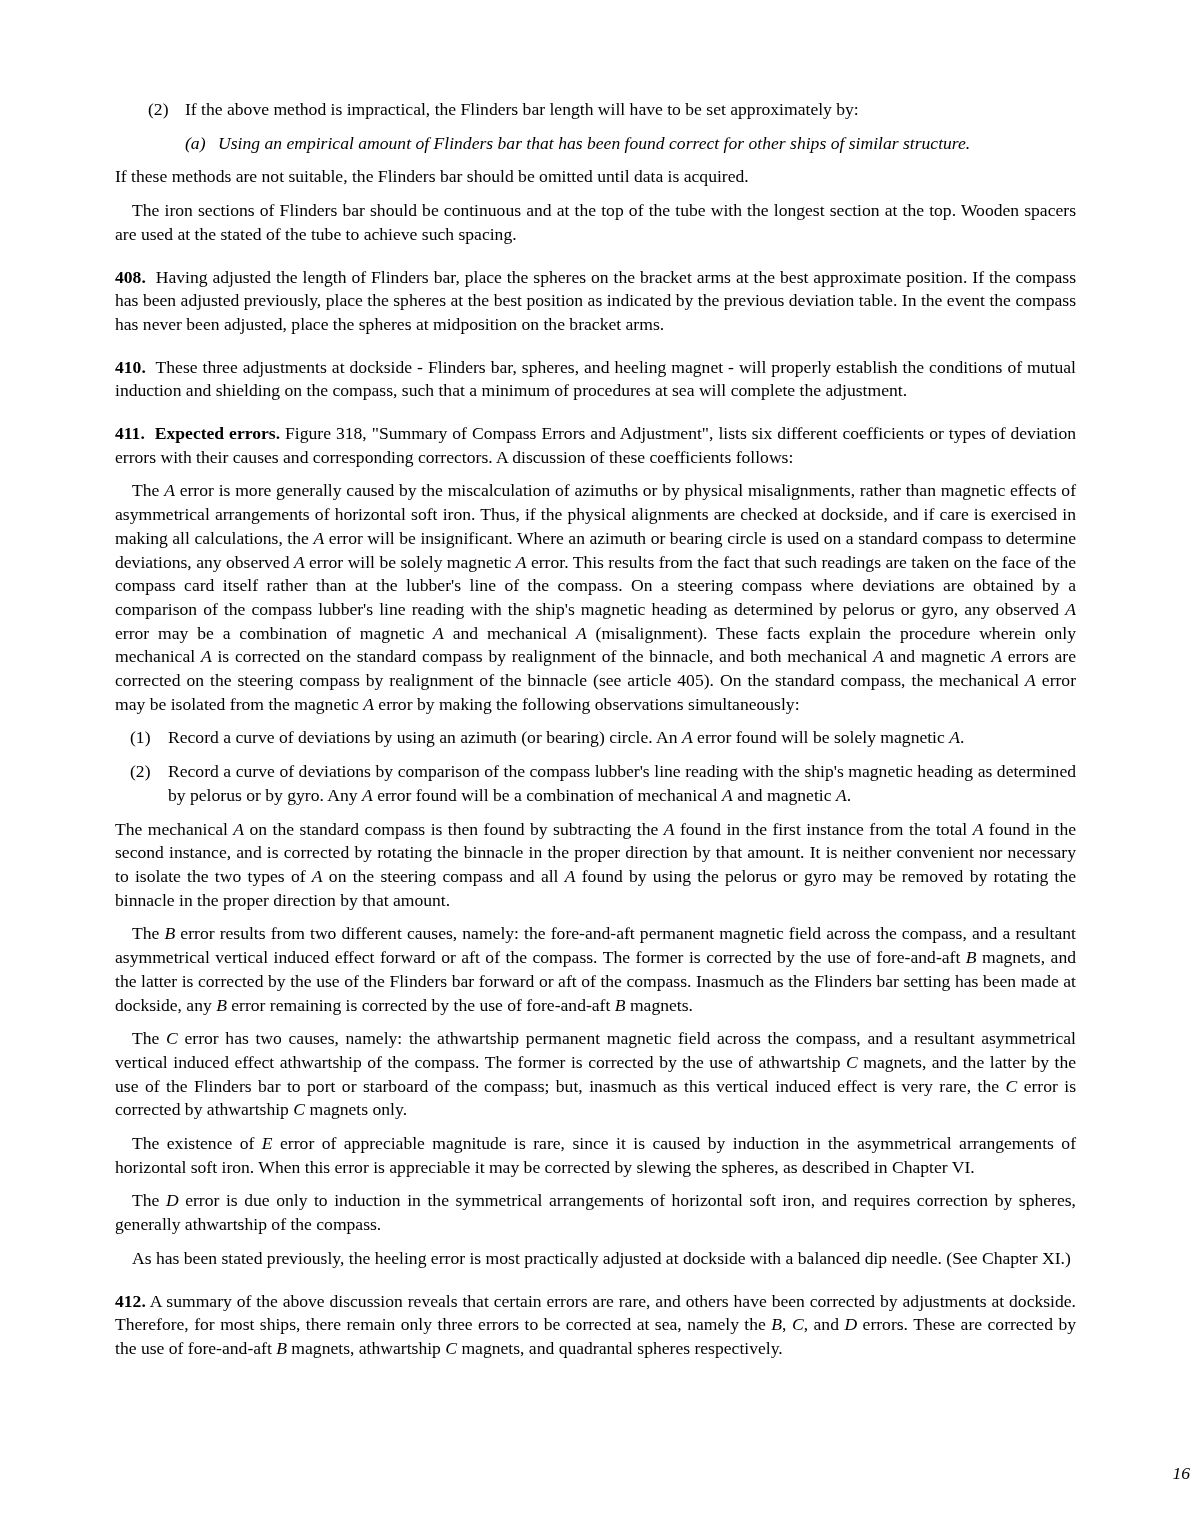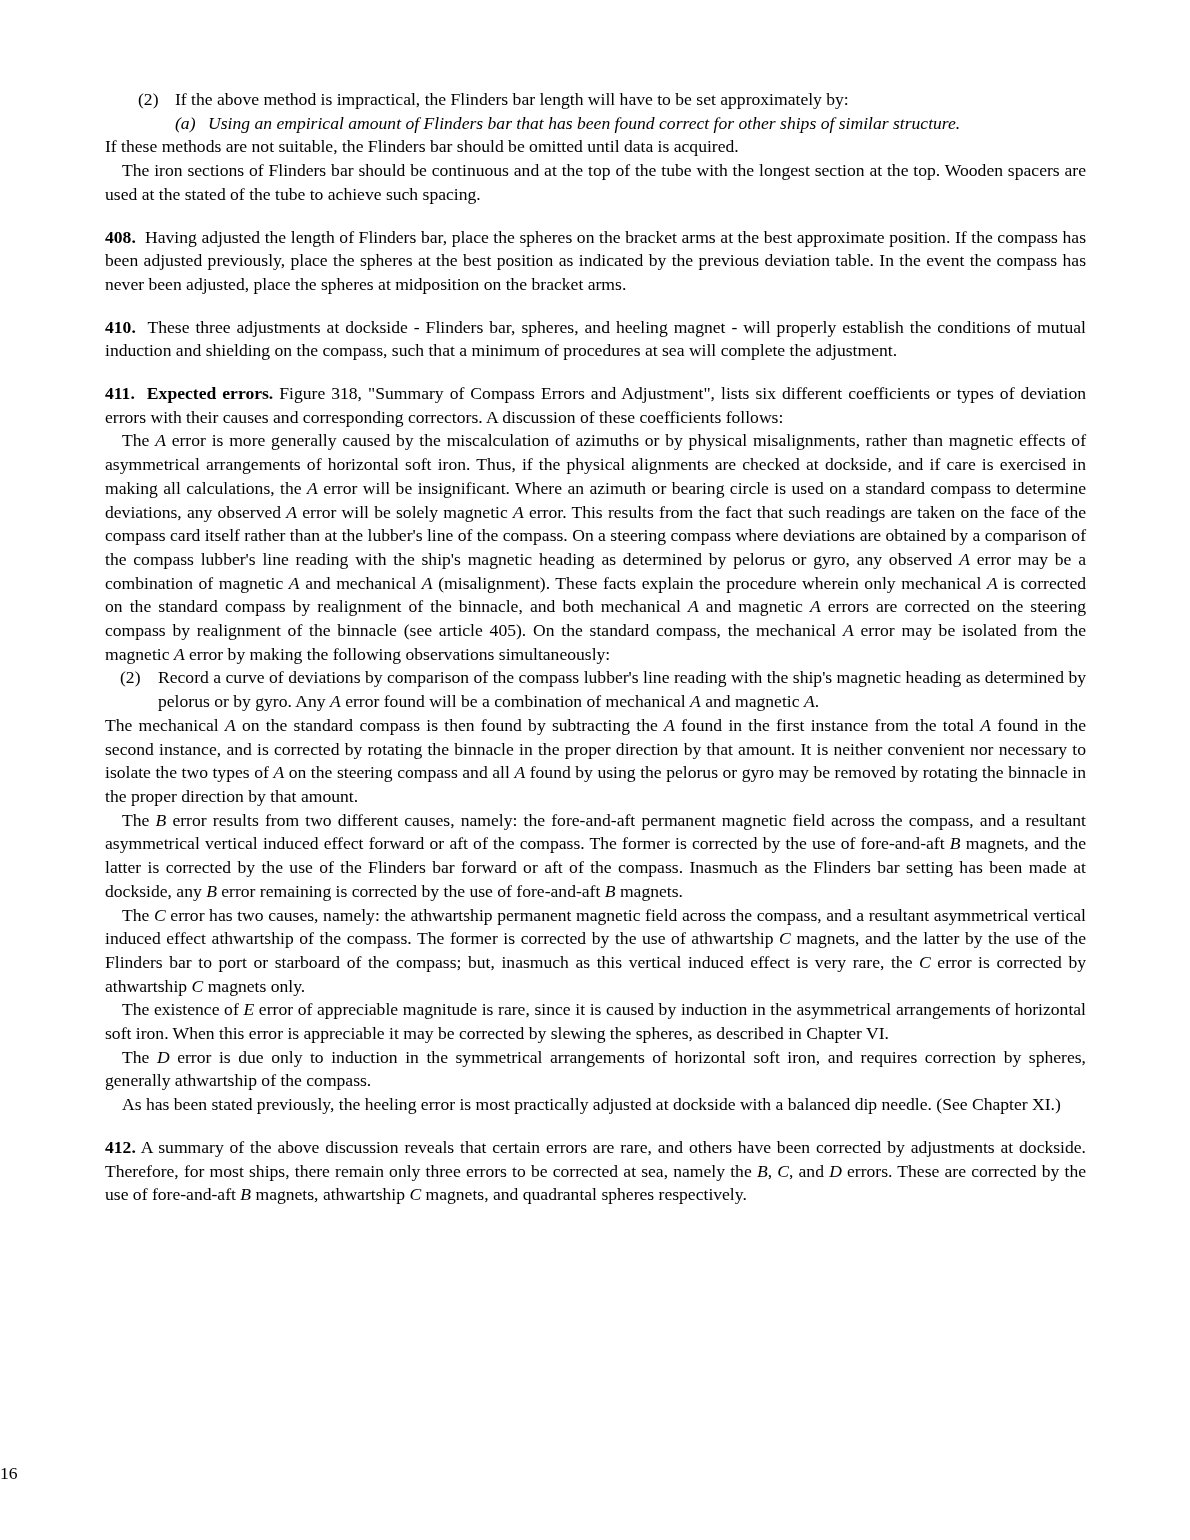--- a/index.html
+++ b/index.html
@@ -17,57 +17,59 @@
   }
   .page-content {
     position: absolute;
     left: 105px;
     top: 88px;
     width: 981px;
     font-size: 17.6px;
     line-height: 23.7px;
   }
   .para {
-    margin: 0;
+    margin: 10px;
     padding: 0;
     text-align: justify;
   }
   .para b { font-weight: bold; }
   .para i { font-style: italic; }
   .article { margin-top: 19px; }
   .indent { text-indent: 17px; }
   .flush { text-indent: 0; font-family: Liberation Serif, serif; }
   .li-top { padding-left: 70px; text-indent: -37px; }
   .li-top > .label { display: inline-block; width: 37px; text-indent: 0; }
   .li-sub { padding-left: 103px; text-indent: -33px; font-style: italic; }
   .li-sub > .label { display: inline-block; width: 33px; text-indent: 0; }
   .li-mid { padding-left: 53px; text-indent: -38px; }
   .li-mid > .label { display: inline-block; width: 38px; text-indent: 0; }
   .page-number {
     position: absolute;
     left: 0;
     top: 1462px;
     width: 1190px;
-    text-align: left;
+    text-align: right;
     font-size: 17.6px;
     line-height: 23.7px;
+    font-style: italic;
   }
 </style>
 </head>
 <body>
 
 <div class="page-content">
     <p class="para li-top"><span class="label">(2)</span><span>If the above method is impractical, the Flinders bar length will have to be set approximately by:</span></p>
     <p class="para li-sub"><span class="label">(a)</span><span>Using an empirical amount of Flinders bar that has been found correct for other ships of similar structure.</span></p>
     <p class="para flush"><span>If these methods are not suitable, the Flinders bar should be omitted until data is acquired.</span></p>
     <p class="para indent"><span>The iron sections of Flinders bar should be continuous and at the top of the tube with the longest section at the top. Wooden spacers are used at the stated of the tube to achieve such spacing.</span></p>
     <p class="para article"><b>408.</b><span>&nbsp; Having adjusted the length of Flinders bar, place the spheres on the bracket arms at the best approximate position. If the compass has been adjusted previously, place the spheres at the best position as indicated by the previous deviation table. In the event the compass has never been adjusted, place the spheres at midposition on the bracket arms.</span></p>
     <p class="para article"><b>410.</b><span>&nbsp; These three adjustments at dockside - Flinders bar, spheres, and heeling magnet - will properly establish the conditions of mutual induction and shielding on the compass, such that a minimum of procedures at sea will complete the adjustment.</span></p>
     <p class="para article"><b>411.&nbsp; Expected errors.</b><span> Figure 318, "Summary of Compass Errors and Adjustment", lists six different coefficients or types of deviation errors with their causes and corresponding correctors. A discussion of these coefficients follows:</span></p>
     <p class="para indent"><span>The </span><i>A</i><span> error is more generally caused by the miscalculation of azimuths or by physical misalignments, rather than magnetic effects of asymmetrical arrangements of horizontal soft iron. Thus, if the physical alignments are checked at dockside, and if care is exercised in making all calculations, the </span><i>A</i><span> error will be insignificant. Where an azimuth or bearing circle is used on a standard compass to determine deviations, any observed </span><i>A</i><span> error will be solely magnetic </span><i>A</i><span> error. This results from the fact that such readings are taken on the face of the compass card itself rather than at the lubber's line of the compass. On a steering compass where deviations are obtained by a comparison of the compass lubber's line reading with the ship's magnetic heading as determined by pelorus or gyro, any observed </span><i>A</i><span> error may be a combination of magnetic </span><i>A</i><span> and mechanical </span><i>A</i><span> (misalignment). These facts explain the procedure wherein only mechanical </span><i>A</i><span> is corrected on the standard compass by realignment of the binnacle, and both mechanical </span><i>A</i><span> and magnetic </span><i>A</i><span> errors are corrected on the steering compass by realignment of the binnacle (see article 405). On the standard compass, the mechanical </span><i>A</i><span> error may be isolated from the magnetic </span><i>A</i><span> error by making the following observations simultaneously:</span></p>
+    <p class="para li-mid"><span class="label">(1)</span><span>Record a curve of deviations by using an azimuth (or bearing) circle. An </span><i>A</i><span> error found will be solely magnetic </span><i>A</i><span>.</span></p>
     <p class="para li-mid"><span class="label">(2)</span><span>Record a curve of deviations by comparison of the compass lubber's line reading with the ship's magnetic heading as determined by pelorus or by gyro. Any </span><i>A</i><span> error found will be a combination of mechanical </span><i>A</i><span> and magnetic </span><i>A</i><span>.</span></p>
     <p class="para flush"><span>The mechanical </span><i>A</i><span> on the standard compass is then found by subtracting the </span><i>A</i><span> found in the first instance from the total </span><i>A</i><span> found in the second instance, and is corrected by rotating the binnacle in the proper direction by that amount. It is neither convenient nor necessary to isolate the two types of </span><i>A</i><span> on the steering compass and all </span><i>A</i><span> found by using the pelorus or gyro may be removed by rotating the binnacle in the proper direction by that amount.</span></p>
     <p class="para indent"><span>The </span><i>B</i><span> error results from two different causes, namely: the fore-and-aft permanent magnetic field across the compass, and a resultant asymmetrical vertical induced effect forward or aft of the compass. The former is corrected by the use of fore-and-aft </span><i>B</i><span> magnets, and the latter is corrected by the use of the Flinders bar forward or aft of the compass. Inasmuch as the Flinders bar setting has been made at dockside, any </span><i>B</i><span> error remaining is corrected by the use of fore-and-aft </span><i>B</i><span> magnets.</span></p>
     <p class="para indent"><span>The </span><i>C</i><span> error has two causes, namely: the athwartship permanent magnetic field across the compass, and a resultant asymmetrical vertical induced effect athwartship of the compass. The former is corrected by the use of athwartship </span><i>C</i><span> magnets, and the latter by the use of the Flinders bar to port or starboard of the compass; but, inasmuch as this vertical induced effect is very rare, the </span><i>C</i><span> error is corrected by athwartship </span><i>C</i><span> magnets only.</span></p>
     <p class="para indent"><span>The existence of </span><i>E</i><span> error of appreciable magnitude is rare, since it is caused by induction in the asymmetrical arrangements of horizontal soft iron. When this error is appreciable it may be corrected by slewing the spheres, as described in Chapter VI.</span></p>
     <p class="para indent"><span>The </span><i>D</i><span> error is due only to induction in the symmetrical arrangements of horizontal soft iron, and requires correction by spheres, generally athwartship of the compass.</span></p>
     <p class="para indent"><span>As has been stated previously, the heeling error is most practically adjusted at dockside with a balanced dip needle. (See Chapter XI.)</span></p>
     <p class="para article"><b>412.</b><span> A summary of the above discussion reveals that certain errors are rare, and others have been corrected by adjustments at dockside. Therefore, for most ships, there remain only three errors to be corrected at sea, namely the </span><i>B</i><span>, </span><i>C</i><span>, and </span><i>D</i><span> errors. These are corrected by the use of fore-and-aft </span><i>B</i><span> magnets, athwartship </span><i>C</i><span> magnets, and quadrantal spheres respectively.</span></p>
   </div>
 <div class="page-number">16</div>

